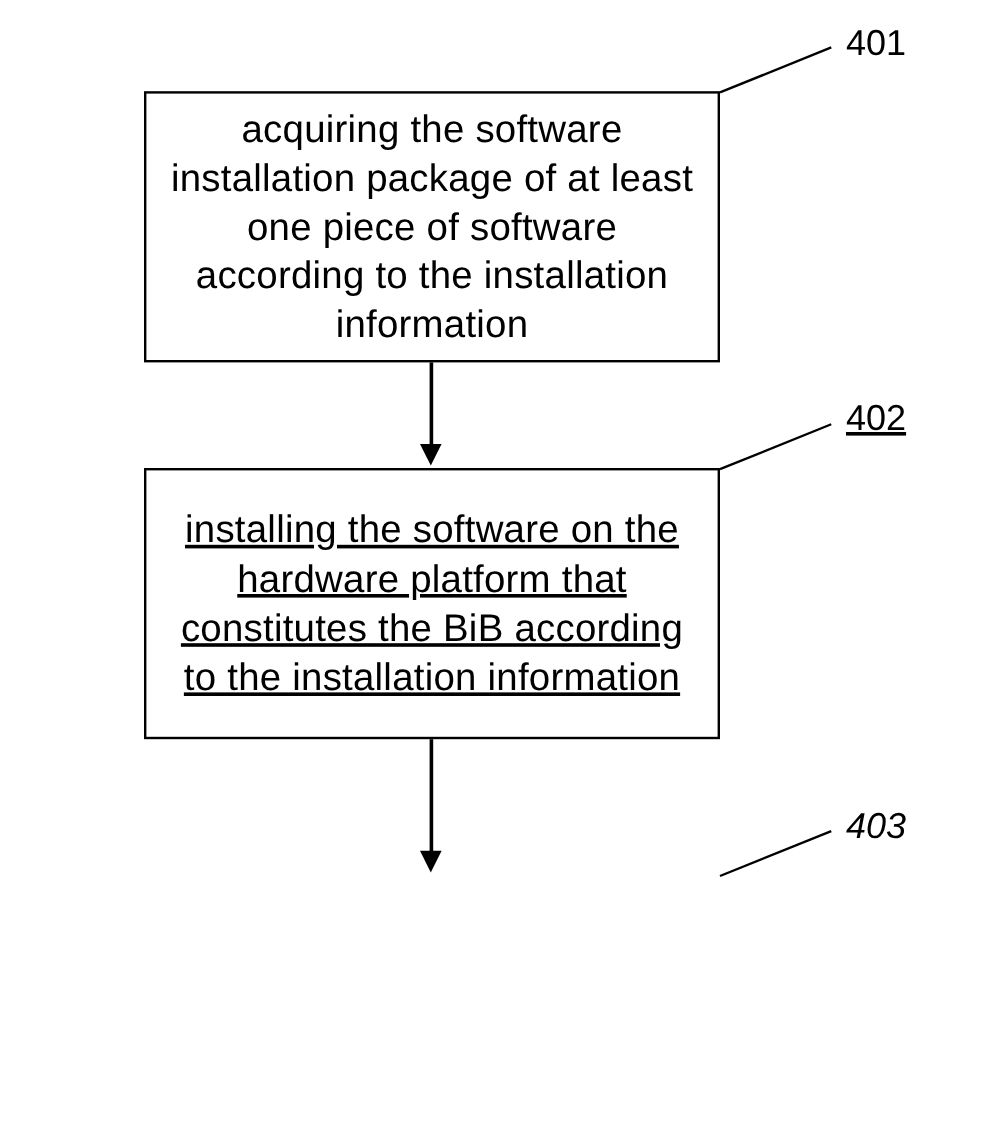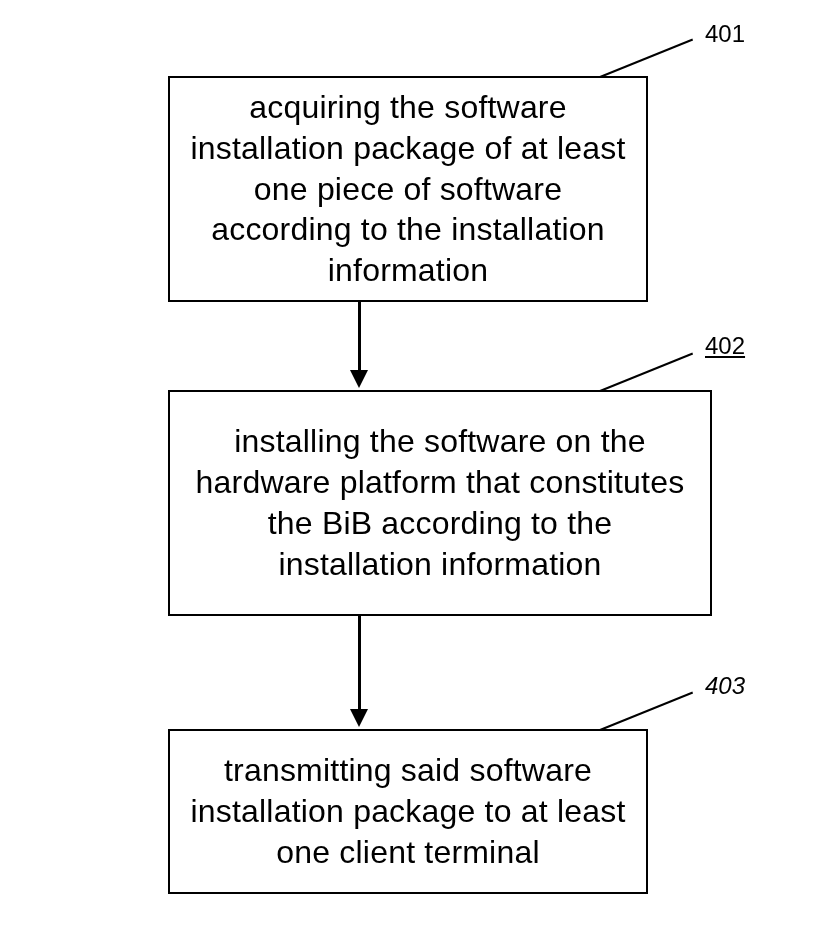--- a/index.html
+++ b/index.html
@@ -23,25 +23,24 @@
     display: flex;
     align-items: center;
     justify-content: center;
     padding: 8px 18px;
     box-sizing: border-box;
     font-size: 32px;
     line-height: 1.28;
     font-weight: 400;
     letter-spacing: 0.2px;
     color: #000;
-    margin-left: 48px;
   }
   .label {
     position: absolute;
-    font-size: 24px;
+    font-size: 30px;
     color: #000;
     text-align: left;
   }
   .leader {
     position: absolute;
     background: #000;
   }
   .arrow-head-down {
     position: absolute;
     width: 0;
@@ -64,30 +63,27 @@
   <div class="box" style="left:120px; top:76px; width:480px; height:226px;">
     <span>acquiring the software installation package of at least one piece of software according to the installation information</span>
   </div>
 
   <div class="leader" style="left:600px; top:76px; width:100px; height:2px; transform-origin:left center; transform:rotate(-22deg);"></div>
   <div class="label" style="left:705px; top:20px;">401</div>
 
   <div class="arrow-stem" style="left:358px; top:302px; height:70px;"></div>
   <div class="arrow-head-down" style="left:350px; top:370px;"></div>
 
-  <div class="box" style="left:120px; top:390px; width:544px; height:226px;">
+  <div class="box" style="left:120px; top:390px; width:480px; height:226px;text-decoration:underline;">
     <span>installing the  software on the hardware platform that constitutes the BiB according to the installation information</span>
   </div>
 
   <div class="leader" style="left:600px; top:390px; width:100px; height:2px; transform-origin:left center; transform:rotate(-22deg);"></div>
   <div class="label" style="left:705px; top:332px;text-decoration:underline;">402</div>
 
   <div class="arrow-stem" style="left:358px; top:616px; height:95px;"></div>
   <div class="arrow-head-down" style="left:350px; top:709px;"></div>
 
-  <div class="box" style="left:120px; top:729px; width:480px; height:165px;">
-    <span>transmitting said software installation package to at least one client terminal</span>
-  </div>
 
   <div class="leader" style="left:600px; top:729px; width:100px; height:2px; transform-origin:left center; transform:rotate(-22deg);"></div>
   <div class="label" style="left:705px; top:672px;font-style:italic;">403</div>
 
 </div>
 
 </body></html>

